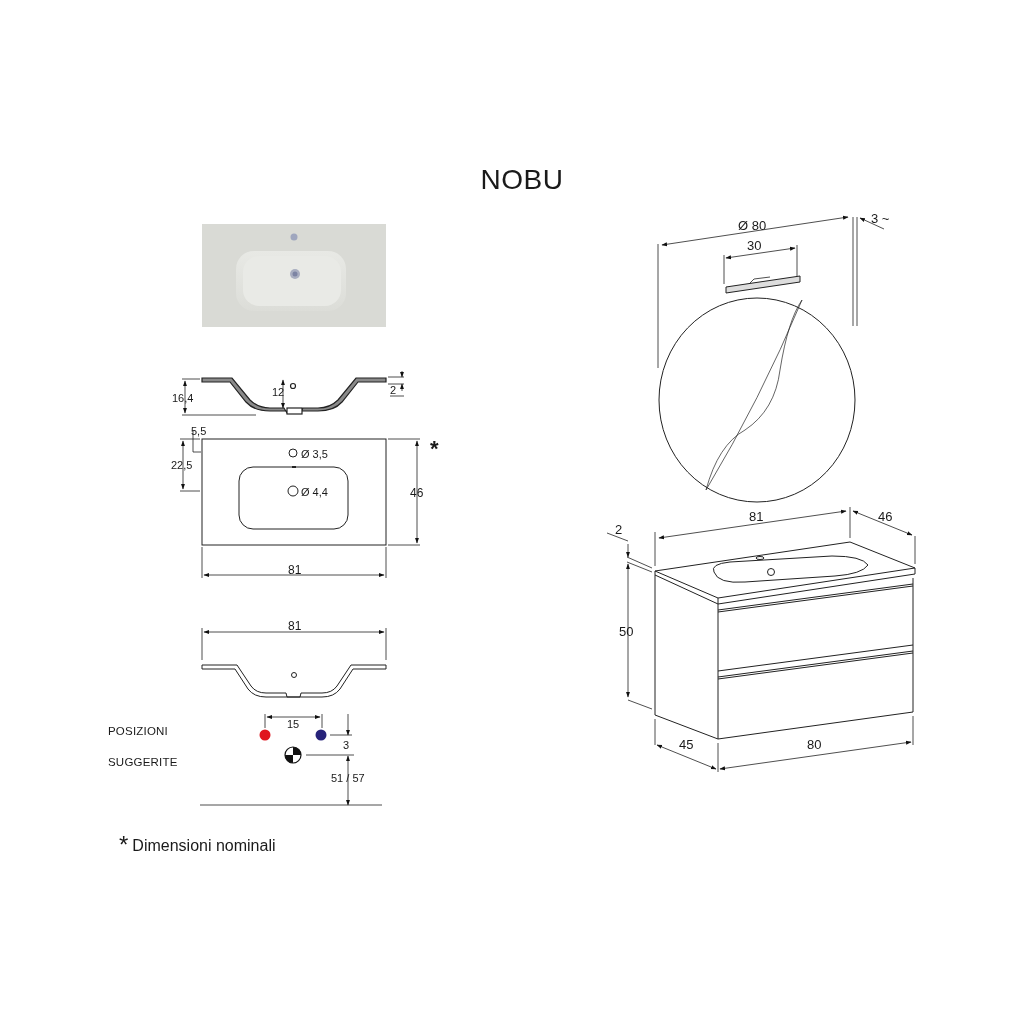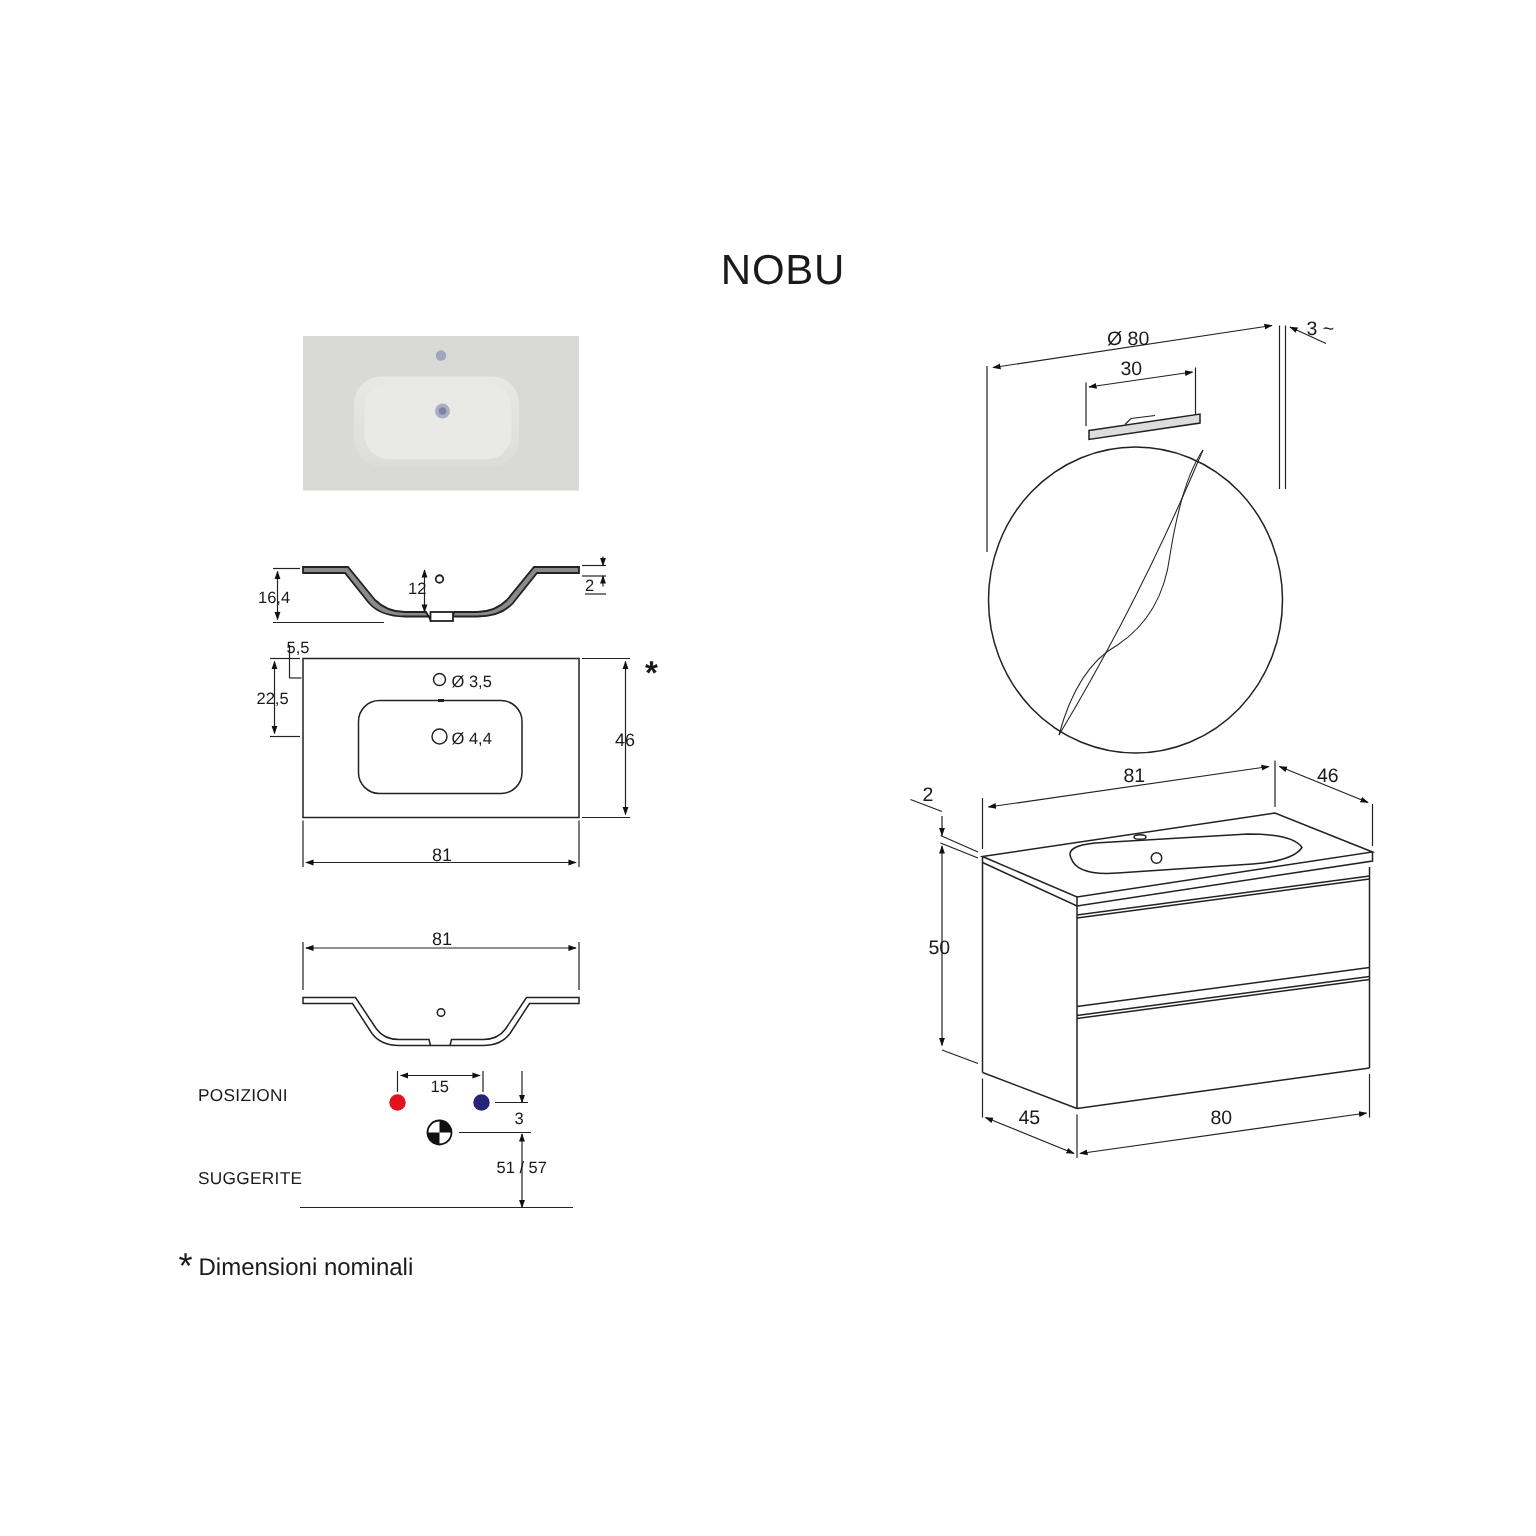--- a/index.html
+++ b/index.html
@@ -2,21 +2,21 @@
 <html><head>
 <meta charset="utf-8">
 <style>
   html, body { margin:0; padding:0; background:#ffffff; }
   body { width:1024px; height:1024px; position:relative; overflow:hidden; font-family:"Liberation Sans", sans-serif; color:#1a1a1a; }
   .title { position:absolute; left:0; width:1044px; top:164px; text-align:center; font-size:28px; letter-spacing:0.5px; }
   svg { position:absolute; left:0; top:0; }
   .lbl { font-family:"Liberation Sans", sans-serif; fill:#1a1a1a; }
   .note { position:absolute; left:119px; top:829px; font-size:16px; }
   .note .star { font-size:24px; position:relative; top:2px; margin-right:4px; }
-  .posiz { position:absolute; left:108px; font-size:11.5px; letter-spacing:0.2px;margin-left:24px; }
+  .posiz { position:absolute; left:108px; font-size:11.5px; letter-spacing:0.2px; }
 </style>
 </head>
 <body>
 
 <div class="title">NOBU</div>
 
 <svg width="1024" height="1024" viewBox="0 0 1024 1024">
   <defs>
     <marker id="ar" viewBox="0 0 10 10" refX="9" refY="5" markerWidth="7" markerHeight="7" orient="auto-start-reverse">
       <path d="M0,1.5 L10,5 L0,8.5 z" fill="#111"></path>
@@ -171,17 +171,17 @@
   </g>
   <text class="lbl" x="749" y="521" font-size="13">81</text>
   <text class="lbl" x="878" y="521" font-size="13">46</text>
   <text class="lbl" x="615" y="534" font-size="13">2</text>
   <text class="lbl" x="619" y="636" font-size="13">50</text>
   <text class="lbl" x="679" y="749" font-size="13">45</text>
   <text class="lbl" x="807" y="749" font-size="13">80</text>
 </svg>
 
 <div class="posiz" style="top:725px;">POSIZIONI</div>
-<div class="posiz" style="top:780px;">SUGGERITE</div>
+<div class="posiz" style="top:756px;">SUGGERITE</div>
 
 <div class="note">
   <span class="star">*</span><span>Dimensioni nominali</span>
 </div>
 
 </body></html>

